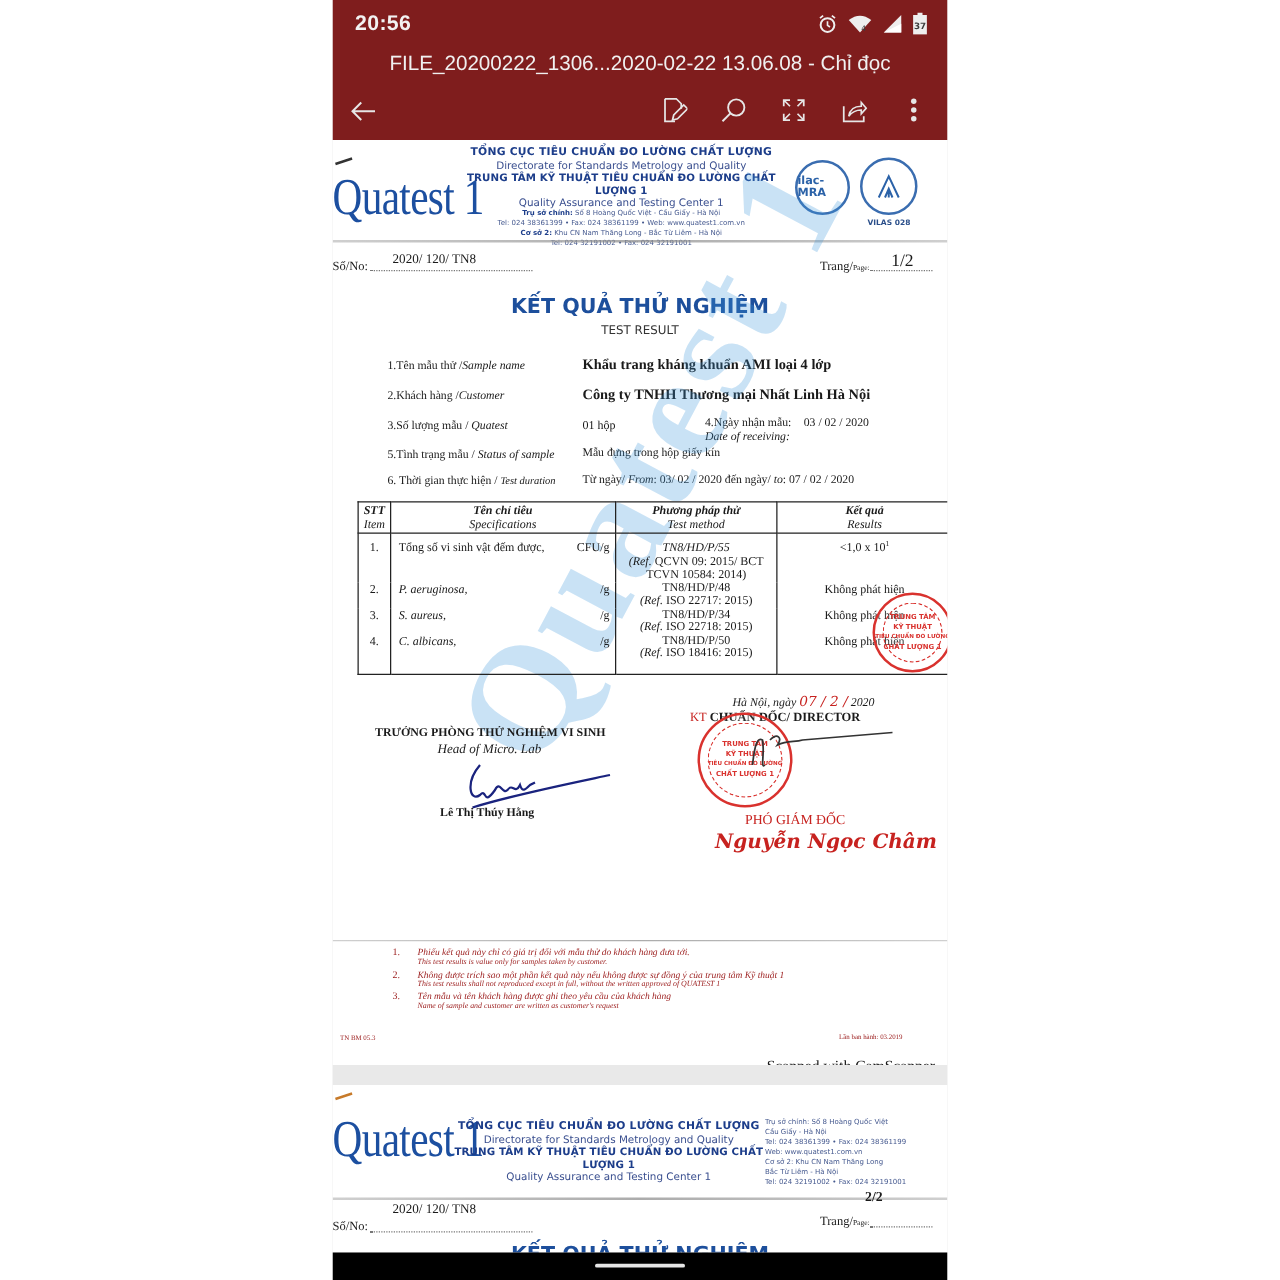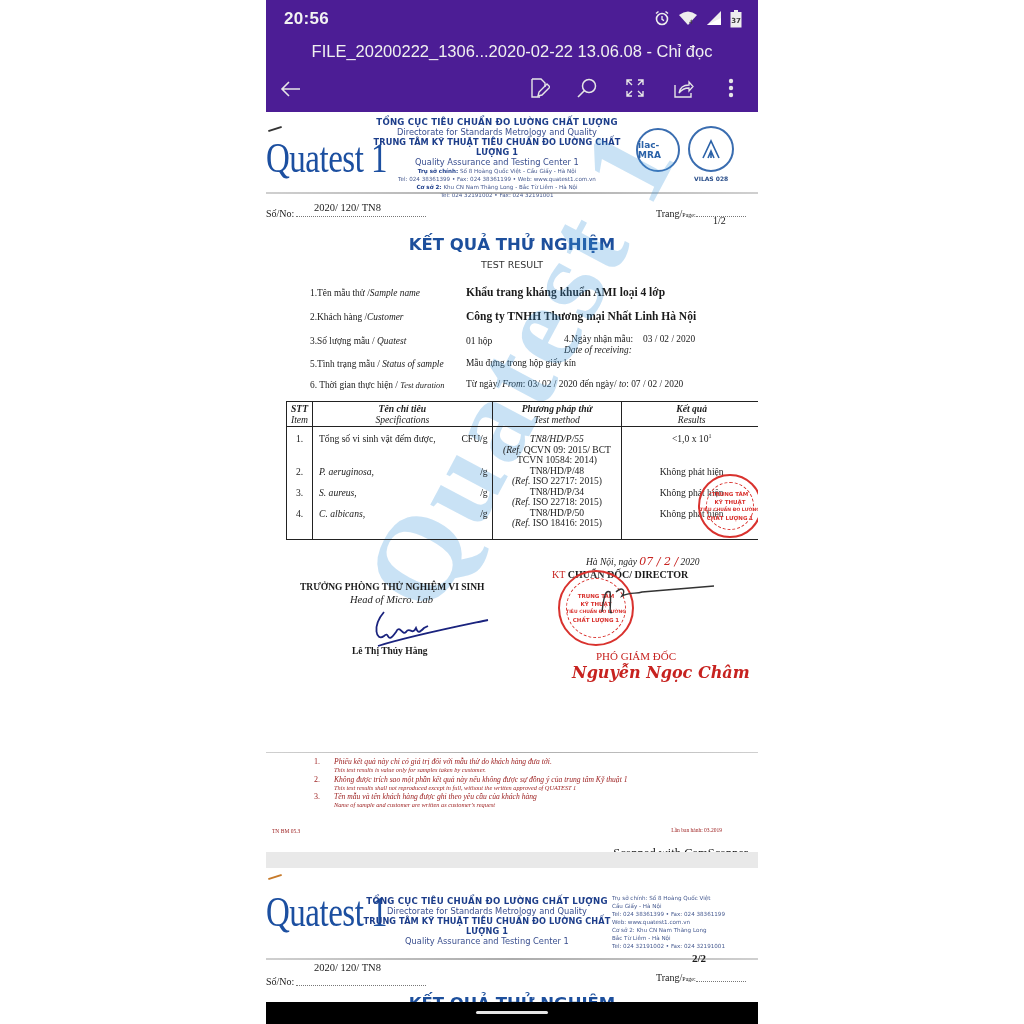--- a/index.html
+++ b/index.html
@@ -2,23 +2,23 @@
 <html><head>
 <meta charset="utf-8">
 <style>
   * { box-sizing: border-box; margin: 0; padding: 0; }
   html, body { width: 1024px; height: 1024px; background: #ffffff; overflow: hidden; }
   body { position: relative; font-family: "Liberation Sans", sans-serif; }
 
   .phone { position: absolute; left: 266px; top: 0; width: 492px; height: 1024px; background: #e9e9e9; overflow: hidden; }
 
   
-  .appbar { position: absolute; left: 0; top: 0; width: 492px; height: 112px; background: #4c1d95; color: #fff; }
+  .appbar { position: absolute; left: 0; top: 0; width: 492px; height: 112px; background: #7f1d1d; color: #fff; }
   .status-time { position: absolute; left: 18px; top: 9px; font-size: 17px; font-weight: bold; letter-spacing: 0.3px; color: #f2f2f2; }
-  .status-icons { position: absolute; right: 16px; top: 10px; display: flex; align-items: flex-start; gap: 8px; }
+  .status-icons { position: absolute; right: 16px; top: 10px; display: flex; align-items: center; gap: 8px; }
   .status-icons svg { display: block; }
   .title { position: absolute; left: 0; top: 42px; width: 492px; text-align: center; font-size: 16.5px; color: #f0f0f0; white-space: nowrap; }
   .back-btn { position: absolute; left: 12px; top: 76px; width: 26px; height: 26px; cursor: pointer; }
   .toolbar { position: absolute; right: 14px; top: 74px; display: flex; gap: 22px; align-items: center; }
   .tool-btn { width: 26px; height: 28px; display: flex; align-items: center; justify-content: center; cursor: pointer; }
 
   
   .page { position: absolute; left: 0; width: 492px; background: #ffffff; overflow: hidden; }
   .page1 { top: 112px; height: 740px; }
   .page2 { top: 868px; height: 134px; }
@@ -188,21 +188,21 @@
     <div class="vilas" style="left:428px; top:63px;">VILAS 028</div>
 
     <div class="rule" style="top:80px;"></div>
 
     <div class="abs serif" style="left:0; top:96px; font-size:10px;">Số/No:</div>
     <div class="abs" style="left:30px; top:104px; width:130px; border-bottom:1px dotted #777;"></div>
     <div class="abs serif" style="left:48px; top:90px; font-size:10.5px;">2020/ 120/ TN8</div>
 
     <div class="abs serif" style="left:390px; top:96px; font-size:10px;"><span>Trang/</span><span style="font-size:6px;">Page:</span></div>
     <div class="abs" style="left:430px; top:104px; width:50px; border-bottom:1px dotted #777;"></div>
-    <div class="abs serif" style="left:447px; top:103px; font-size:10px;">1/2</div>
+    <div class="abs serif" style="left:447px; top:90px; font-size:14px;">1/2</div>
 
     <div class="doc-title" style="top:123px;">KẾT QUẢ THỬ NGHIỆM</div>
     <div class="doc-sub" style="top:147px;">TEST RESULT</div>
 
     <div class="abs serif lbl" style="left:44px; top:176px;"><span>1.Tên mẫu thử /</span><i>Sample name</i></div>
     <div class="abs serif valb" style="left:200px; top:174px;">Khẩu trang kháng khuẩn AMI loại 4 lớp</div>
 
     <div class="abs serif lbl" style="left:44px; top:200px;"><span>2.Khách hàng /</span><i>Customer</i></div>
     <div class="abs serif valb" style="left:200px; top:198px;">Công ty TNHH Thương mại Nhất Linh Hà Nội</div>
 

